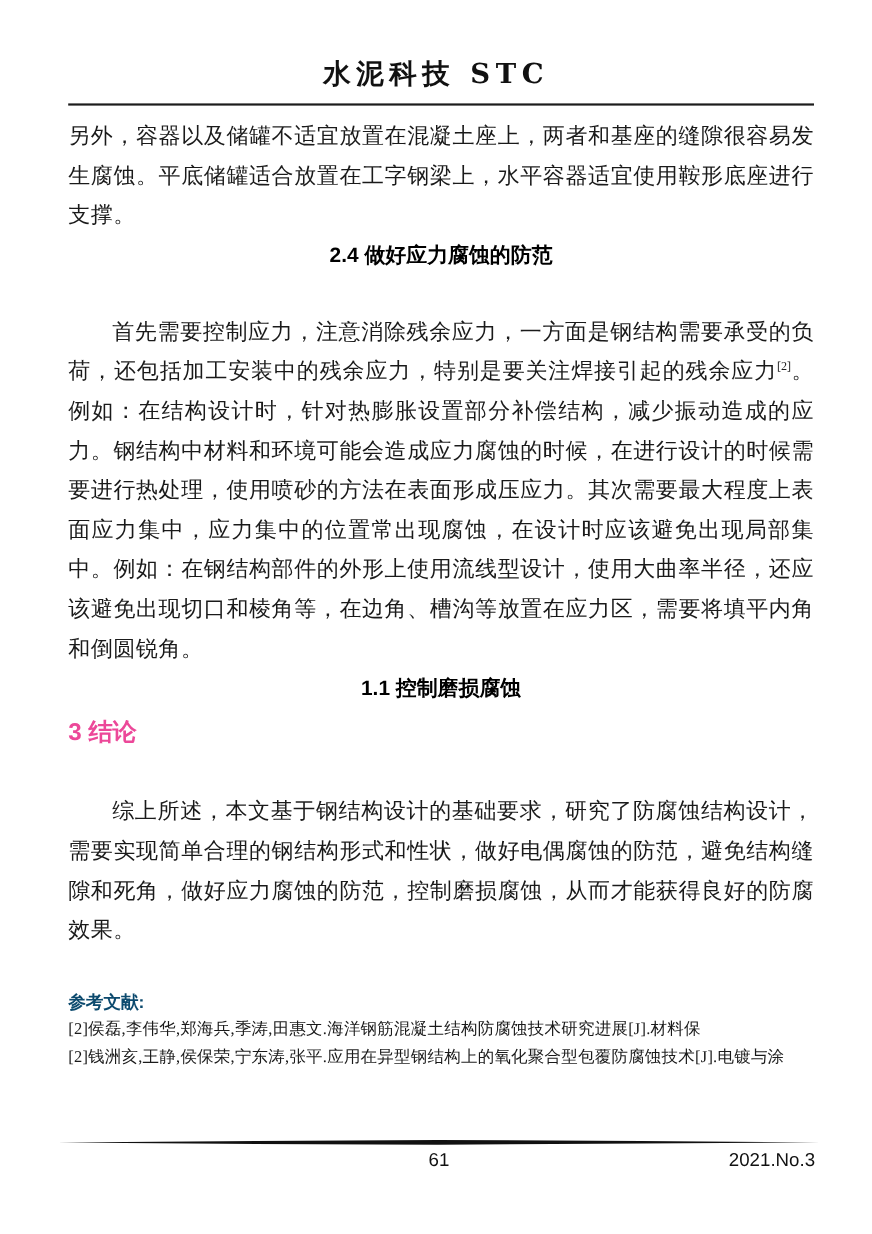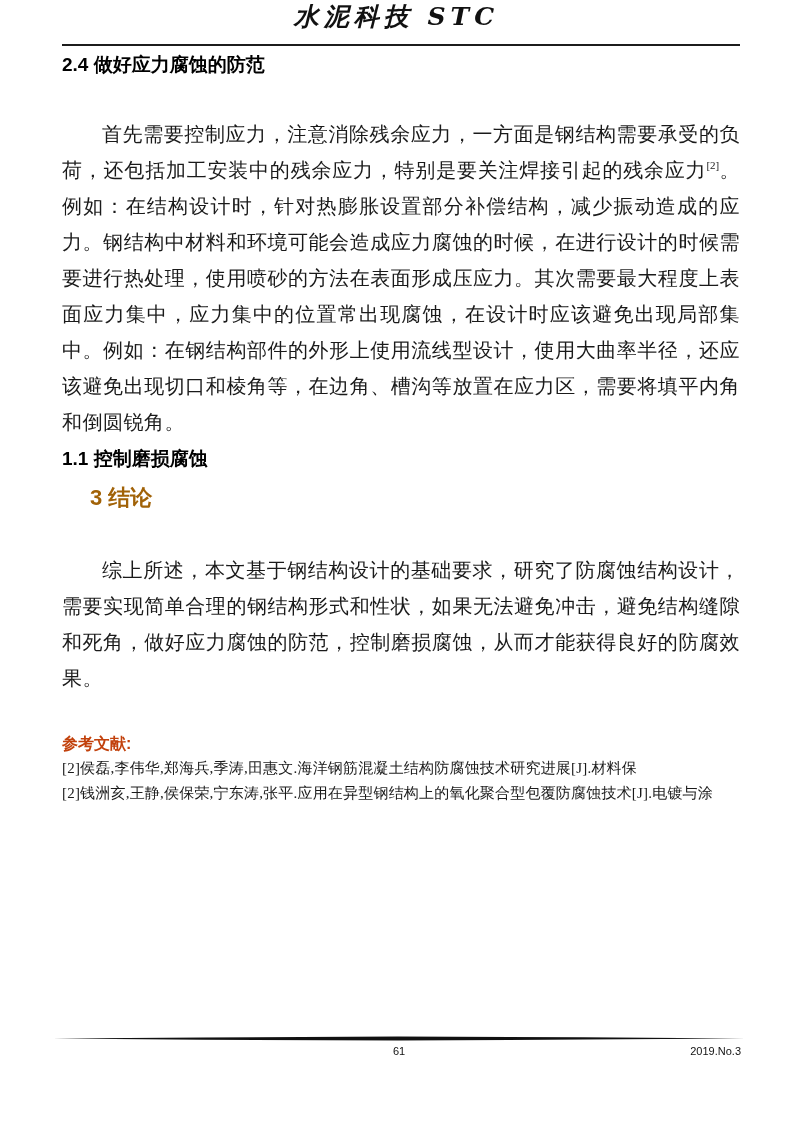--- a/index.html
+++ b/index.html
@@ -9,23 +9,23 @@
     width: 793px;
     height: 1122px;
     margin: 0 auto;
     background: #ffffff;
     overflow: hidden;
     font-family: "Liberation Serif", "DejaVu Serif", serif;
     color: #1a1a1a;
   }
   
   .journal-title {
+    padding-top: 50px;
     text-align: center;
     font-family: "DejaVu Serif", serif;
-    font-style: italic;
     font-weight: bold;
     font-size: 25px;
     letter-spacing: 5px;
     color: #111;
   }
   .header-rule {
     margin: 11px 53px 0 62px;
     border-top: 2px solid #1c1c1c;
     height: 0;
   }
@@ -42,65 +42,65 @@
   }
   .body-para.indent { text-indent: 2em; }
   .intro-para { margin-top: 10px; }
   .sub-heading {
     margin-top: 4px;
     font-family: "Liberation Sans", "DejaVu Sans", sans-serif;
     font-weight: bold;
     font-size: 19px;
     line-height: 30px;
     color: #000;
+    text-align: center;
   }
   .main-heading {
     margin-top: 6px;
     font-family: "Liberation Sans", "DejaVu Sans", sans-serif;
     font-weight: bold;
     font-size: 22px;
     line-height: 36px;
-    color: #a16207;
-    margin-left: 28px;
+    color: #ec4899;
   }
   sup.citation {
     font-size: 11px;
     line-height: 0;
     vertical-align: super;
     letter-spacing: 0;
   }
   
   .refs-block { margin-top: 36px; }
   .refs-heading {
     font-family: "Liberation Sans", "DejaVu Sans", sans-serif;
     font-weight: bold;
     font-size: 16px;
     line-height: 24px;
-    color: #c2410c;
+    color: #0c4a6e;
   }
   .ref-line {
     font-size: 15px;
     line-height: 25px;
     letter-spacing: 0.2px;
   }
   
   .footer {
     position: absolute;
     left: 53px;
     right: 48px;
     bottom: 48px;
     height: 38px;
   }
   .footer-rule-svg { display: block; width: 100%; height: 6px; }
   .footer-row {
     position: relative;
     height: 20px;
     margin-top: 1px;
     font-family: "Liberation Sans", "DejaVu Sans", sans-serif;
-    font-size: 11px;
+    font-size: 17px;
     color: #111;
   }
   .page-number {
     position: absolute;
     left: 50%;
     transform: translateX(-50%);
     top: 2px;
   }
   .issue-label {
     position: absolute;
@@ -112,44 +112,45 @@
 <body>
 
 <div class="page">
 
   <div class="journal-title">水泥科技 STC</div>
 
   <div class="header-rule"></div>
 
   <div class="content">
 
+    <p class="body-para intro-para">另外，容器以及储罐不适宜放置在混凝土座上，两者和基座的缝隙很容易发生腐蚀。平底储罐适合放置在工字钢梁上，水平容器适宜使用鞍形底座进行支撑。</p>
 
     <h2 class="sub-heading">2.4 做好应力腐蚀的防范</h2>
 
     <p class="body-para indent"><span>首先需要控制应力，注意消除残余应力，一方面是钢结构需要承受的负荷，还包括加工安装中的残余应力，特别是要关注焊接引起的残余应力</span><sup class="citation">[2]</sup><span>。例如：在结构设计时，针对热膨胀设置部分补偿结构，减少振动造成的应力。钢结构中材料和环境可能会造成应力腐蚀的时候，在进行设计的时候需要进行热处理，使用喷砂的方法在表面形成压应力。其次需要最大程度上表面应力集中，应力集中的位置常出现腐蚀，在设计时应该避免出现局部集中。例如：在钢结构部件的外形上使用流线型设计，使用大曲率半径，还应该避免出现切口和棱角等，在边角、槽沟等放置在应力区，需要将填平内角和倒圆锐角。</span></p>
 
     <h2 class="sub-heading">1.1 控制磨损腐蚀</h2>
 
 
     <h1 class="main-heading">3 结论</h1>
 
-    <p class="body-para indent">综上所述，本文基于钢结构设计的基础要求，研究了防腐蚀结构设计，需要实现简单合理的钢结构形式和性状，如果无法避免冲击，避免结构缝隙和死角，做好应力腐蚀的防范，控制磨损腐蚀，从而才能获得良好的防腐效果。</p>
+    <p class="body-para indent">综上所述，本文基于钢结构设计的基础要求，研究了防腐蚀结构设计，需要实现简单合理的钢结构形式和性状，做好电偶腐蚀的防范，避免结构缝隙和死角，做好应力腐蚀的防范，控制磨损腐蚀，从而才能获得良好的防腐效果。</p>
 
     <div class="refs-block">
       <div class="refs-heading">参考文献:</div>
       <div class="ref-line">[2]侯磊,李伟华,郑海兵,季涛,田惠文.海洋钢筋混凝土结构防腐蚀技术研究进展[J].材料保</div>
       <div class="ref-line">[2]钱洲亥,王静,侯保荣,宁东涛,张平.应用在异型钢结构上的氧化聚合型包覆防腐蚀技术[J].电镀与涂</div>
 
     </div>
 
   </div>
 
   <div class="footer">
     <svg class="footer-rule-svg" viewBox="0 0 692 6" preserveAspectRatio="none">
       <polygon points="0,2.6 150,1.4 345,0.4 530,1.2 692,2.6 530,3.6 345,4.6 150,3.8" fill="#111111"></polygon>
     </svg>
     <div class="footer-row">
       <span class="page-number">61</span>
-      <span class="issue-label">2019.No.3</span>
+      <span class="issue-label">2021.No.3</span>
     </div>
   </div>
 
 </div>
 
 </body></html>

